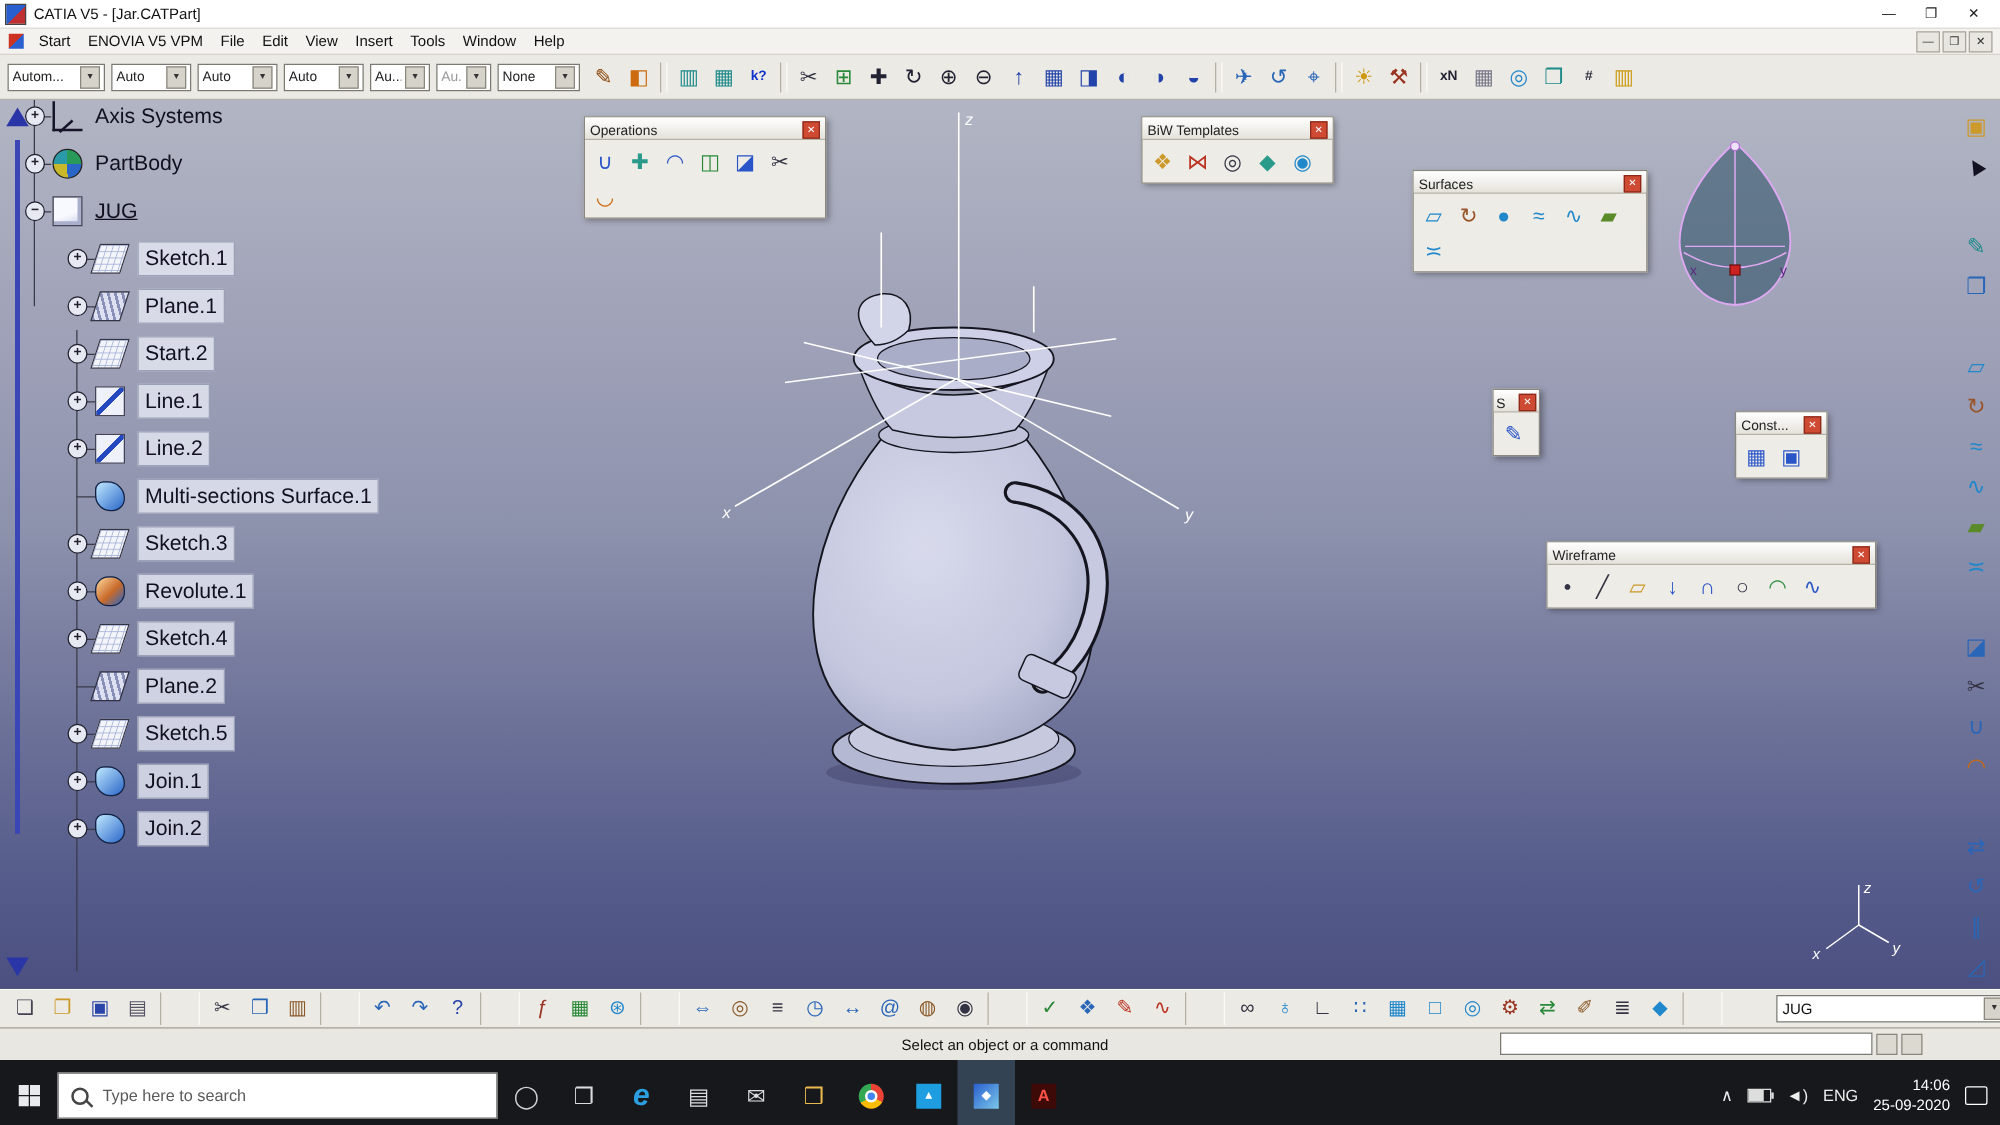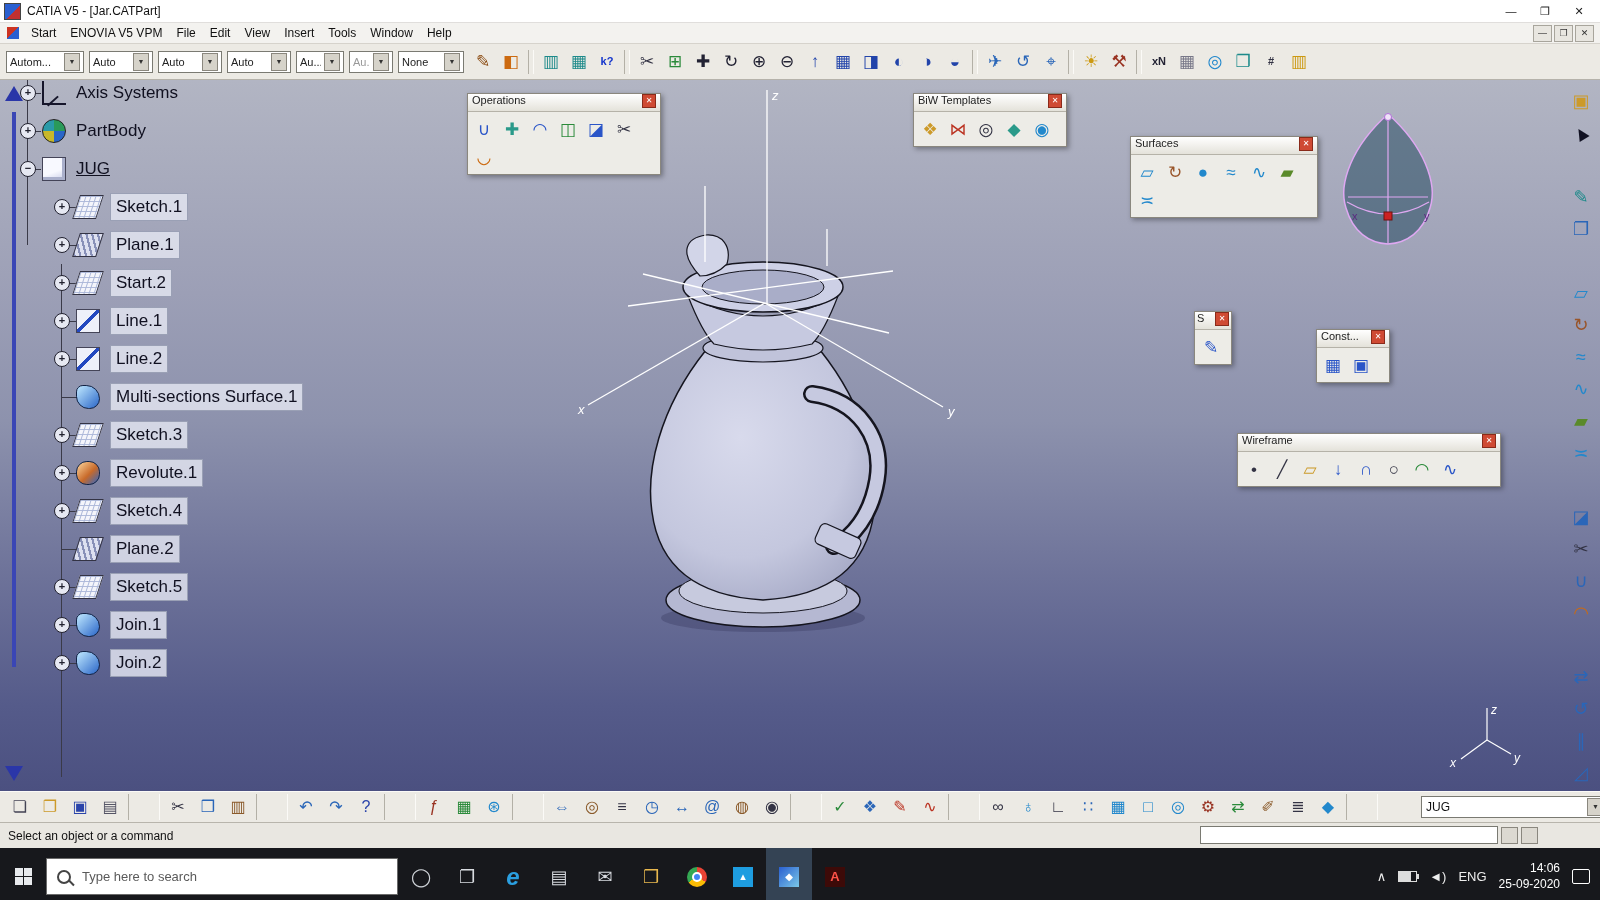--- a/index.html
+++ b/index.html
@@ -67,45 +67,45 @@
   .ti-axis::after{content:"";position:absolute;left:3px;bottom:-2px;width:2px;height:14px;background:#15152a;transform:rotate(48deg);transform-origin:bottom left;}
   .ti-partbody{background:conic-gradient(#2a9a5a 0 25%,#2a66c8 0 50%,#c8b82a 0 75%,#2a9aa8 0 100%);border-radius:50%;border:1px solid #222;}
   .ti-jug{background:linear-gradient(160deg,#f8f9ff 60%,#c8cde8);border:1px solid #444458;box-shadow:inset -3px -3px 0 #aab0cc;}
   .ti-line{background:#eef0fa;border:1px solid #444458;background-image:linear-gradient(135deg,transparent 44%,#2348c0 44%,#2348c0 56%,transparent 56%);}
   .ti-surface{background:linear-gradient(135deg,#bfe8ff,#2a66c8);border:1px solid #112244;border-radius:30% 60% 45% 55%;}
   .ti-revolute{background:linear-gradient(135deg,#ffd9a0,#c86a2a 55%,#2a66c8);border:1px solid #112244;border-radius:45%;}
   .ti-sweep{background:linear-gradient(120deg,#b8f0e8,#1f8a96);border:1px solid #112244;border-radius:20% 70% 30% 60%;}
 
   
   .fpanel{position:absolute;background:#edece7;border:1px solid #8a877e;box-shadow:2px 2px 5px rgba(0,0,0,0.35);z-index:6;}
-  .ptitle{display:flex;align-items:flex-start;height:17px;background:linear-gradient(#ffffff,#e4e2da);border-bottom:1px solid #b5b2a8;font-size:11px;color:#222;padding:0 4px;}
+  .ptitle{display:flex;align-items:flex-end;height:17px;background:linear-gradient(#ffffff,#e4e2da);border-bottom:1px solid #b5b2a8;font-size:11px;color:#222;padding:0 4px;}
   .pclose{margin-left:auto;width:12px;height:12px;background:#cf4a33;color:#fff;font-size:8px;line-height:12px;text-align:center;border:1px solid #8a2a1a;flex:none;}
   .picons{display:flex;align-items:center;flex-wrap:wrap;padding:4px 3px;gap:2px;}
   .picons .tbi{width:26px;height:26px;}
   .panel-operations{left:467px;top:13px;width:192px;}
   .panel-biw{left:913px;top:13px;width:152px;}
   .panel-surfaces{left:1130px;top:56px;width:186px;}
   .panel-s{left:1194px;top:231px;width:36px;}
   .panel-s .ptitle{padding:0 2px;}
-  .panel-const{left:1316px;top:249px;width:72px;}
+  .panel-const{left:1388px;top:249px;width:72px;}
   .panel-wireframe{left:1237px;top:353px;width:262px;}
 
   
   .rtoolbar{position:absolute;top:8px;right:4px;width:30px;display:flex;flex-direction:column;align-items:center;gap:7px;z-index:6;}
   .rtoolbar .tbi{width:28px;height:25px;font-size:18px;}
 
   
   .btoolbar{flex:none;height:30px;background:#eceae4;border-top:1px solid #fbfaf7;display:flex;align-items:center;padding:0 5px;}
   .btoolbar .tbi{width:30px;height:26px;font-size:16px;}
   .bspacer{width:40px;flex:none;}
   .bcombo{display:flex;align-items:center;width:178px;height:20px;border:1px solid #7a7a72;background:#fff;font-size:12px;color:#111;padding:0 4px;flex:none;}
   .bcombo .carrow{margin-left:auto;width:15px;height:16px;background:#d6d3ca;border:1px solid #8a877e;font-size:7px;line-height:15px;text-align:center;color:#333;}
 
   
-  .statusbar{flex:none;position:relative;height:25px;background:#e9e7e1;border-top:1px solid #b8b5ac;display:flex;align-items:center;}
+  .statusbar{flex:none;position:relative;height:25px;background:#e9e7e1;border-top:1px solid #b8b5ac;display:flex;align-items:center;justify-content:center;}
   .status-msg{font-size:12px;color:#111;padding-left:8px;}
   .sright{position:absolute;right:62px;top:3px;display:flex;align-items:center;gap:3px;}
   .power-input{width:290px;height:16px;border:1px solid #7a7a72;background:#fff;font-size:11px;padding:0 3px;font-family:"Liberation Sans",sans-serif;}
   .sbtn{width:15px;height:15px;background:#dcd9d1;border:1px solid #8a877e;}
 
   
   .taskbar{flex:none;height:57px;background:#17181c;display:flex;align-items:stretch;color:#eee;}
   .start-btn{width:46px;display:flex;align-items:center;justify-content:center;flex:none;}
   .winlogo{display:grid;grid-template-columns:8px 8px;grid-template-rows:8px 8px;gap:1px;}
   .winlogo span{background:#e8eaed;}

